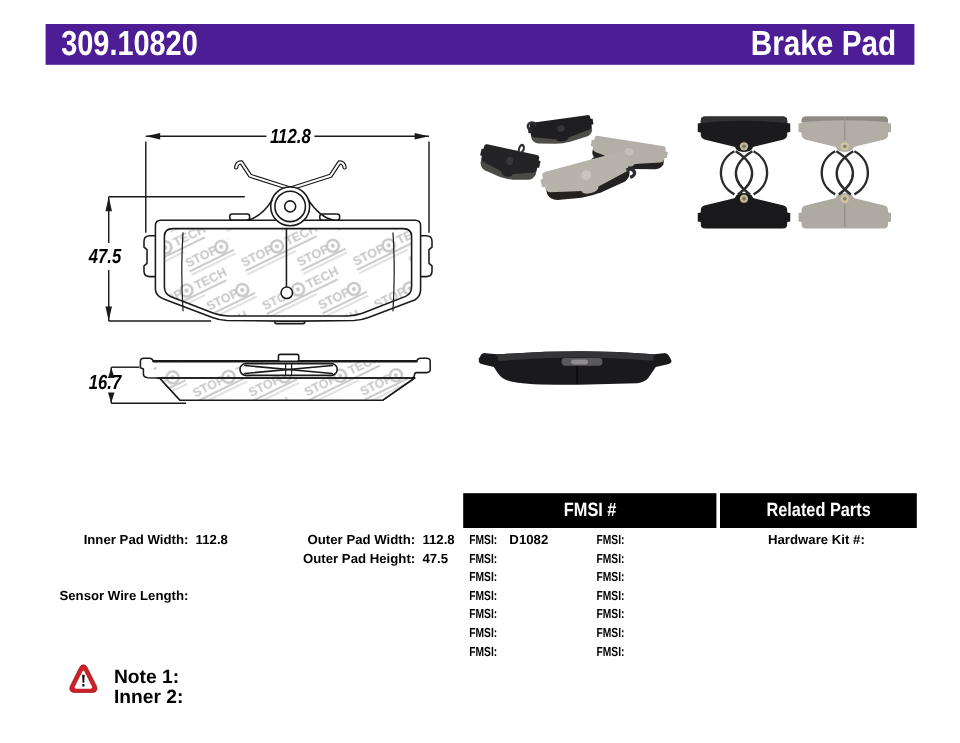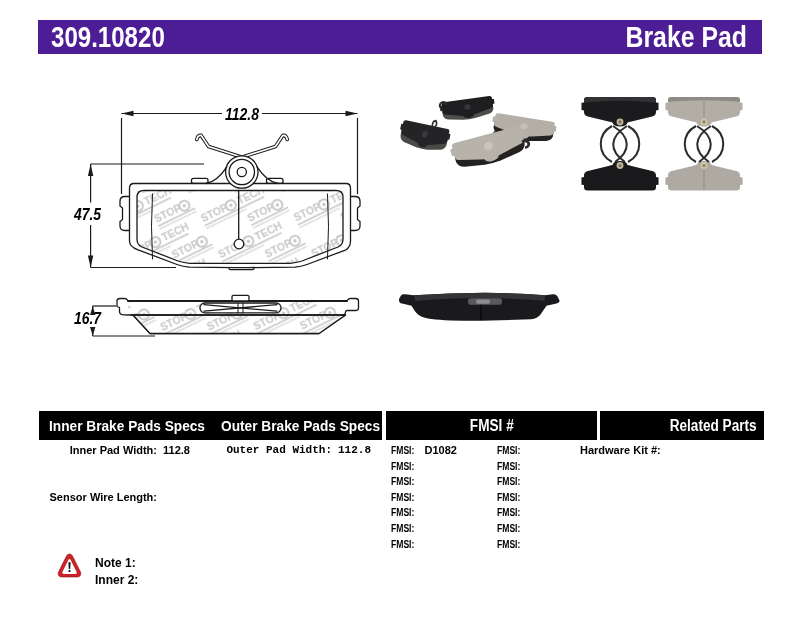--- a/index.html
+++ b/index.html
@@ -12,34 +12,34 @@
   .topbar .pt{color:#fff;font-size:29px;font-weight:bold;transform:scaleX(0.855);transform-origin:right center;white-space:nowrap;}
   .art{position:absolute;left:0;top:0;width:800px;height:619px;}
   .hdrbox{position:absolute;top:411px;height:29px;background:#000;color:#fff;
           display:flex;align-items:center;box-sizing:border-box;}
   .hdrbox span{font-size:16px;font-weight:bold;text-align:center;white-space:nowrap;
                min-width:0;transform:scaleX(0.85);transform-origin:center center;}
   #hdr-pads span{font-size:15.5px;transform:scaleX(0.883);}
   #hdr-pads{left:39px;width:343px;}
   #hdr-pads span{flex:0 0 50%;}
   #hdr-fmsi{left:386px;width:211px;justify-content:center;}
-  #hdr-related{left:600px;width:164px;justify-content:flex-end;}
+  #hdr-related{left:600px;width:164px;justify-content:center;}
   .specrow{position:absolute;white-space:nowrap;font-size:11px;font-weight:bold;line-height:13px;}
   .specrow .lbl{display:inline-block;text-align:right;}
   .specrow .val{display:inline-block;margin-left:6px;text-align:left;}
   .inner-row{left:30px;transform-origin:127px center;}
   .inner-row .lbl{width:127px;}
-  .outer-row{left:190px;transform-origin:142px center;font-family:Liberation Mono, monospace;}
+  .outer-row{left:204px;transform-origin:142px center;}
   .outer-row .lbl{width:142px;}
   .fmsi-row1{left:391px;transform-origin:left center;}
   .fmsi-row2{left:496.5px;transform-origin:left center;}
   .fmsi-row1 .lbl,.fmsi-row2 .lbl{transform:scaleX(0.78);transform-origin:left center;}
   .fmsi-row1 .val,.fmsi-row2 .val{margin-left:3.5px;}
-  .related-row{left:580px;transform-origin:left center;}
-  .noterow{position:absolute;left:95px;font-size:12px;font-weight:bold;}
+  .related-row{left:640px;transform-origin:left center;}
+  .noterow{position:absolute;left:95px;font-size:16px;font-weight:bold;}
   .warn{position:absolute;left:57px;top:552px;width:25px;height:27px;}
 </style>
 </head>
 <body>
 
 <div class="page">
 
   <div class="topbar">
     <span class="pn">309.10820</span>
     <span class="pt">Brake Pad</span>
@@ -238,40 +238,39 @@
 
     <g>
       <path d="M 399,299 L 401,295.5 Q 402,294 405,294.3 L 414,295.3 Q 450,292.8 485,292.8 Q 515,292.8 545,295.3 L 553,294.3 Q 556,294 557.5,296.5 L 559.5,300.5 Q 560,302.8 556.5,303.6 L 546.5,305.8 L 540.5,314.6 Q 537.5,318.6 531,319.3 L 482,320.7 L 463,320.7 Q 436,320.5 425,317.8 Q 418,316 414.5,310.4 L 411.5,305.8 L 402,303.6 Q 398.5,302.8 399,299 Z" fill="#1a191b"></path>
       <path d="M 414,295.3 Q 450,292.8 485,292.8 Q 515,292.8 545,295.3 L 544.5,300.7 Q 505,297.8 480,298 Q 450,298.2 415.3,300.9 Z" fill="#343338"></path>
       <line x1="481" y1="303" x2="481" y2="320" stroke="#0a0a0c" stroke-width="1.5"></line>
       <rect x="468" y="298.3" width="34" height="6.4" rx="2.8" fill="#5a585d"></rect>
       <rect x="476" y="299.5" width="14" height="4.2" rx="1.8" fill="#8f8c92"></rect>
     </g>
   </svg>
 
-  <div class="hdrbox" id="hdr-pads">
-    <span>Inner Brake Pads Specs</span>
-    <span>Outer Brake Pads Specs</span>
-  </div>
   <div class="hdrbox" id="hdr-fmsi">
     <span>FMSI #</span>
   </div>
   <div class="hdrbox" id="hdr-related">
     <span>Related Parts</span>
   </div>
 
   <div class="specrow inner-row" style="top:444px">
     <span class="lbl">Inner Pad Width:</span><span class="val">112.8</span>
   </div>
   <div class="specrow inner-row" style="top:490.8px">
     <span class="lbl">Sensor Wire Length:</span><span class="val"></span>
   </div>
 
   <div class="specrow outer-row" style="top:444px">
     <span class="lbl">Outer Pad Width:</span><span class="val">112.8</span>
+  </div>
+  <div class="specrow outer-row" style="top:459.6px">
+    <span class="lbl">Outer Pad Height:</span><span class="val">47.5</span>
   </div>
 
   <div class="specrow fmsi-row1" style="top:444px">
     <span class="lbl">FMSI:</span><span class="val">D1082</span>
   </div>
   <div class="specrow fmsi-row1" style="top:459.6px">
     <span class="lbl">FMSI:</span><span class="val"></span>
   </div>
   <div class="specrow fmsi-row1" style="top:475.2px">
     <span class="lbl">FMSI:</span><span class="val"></span>

